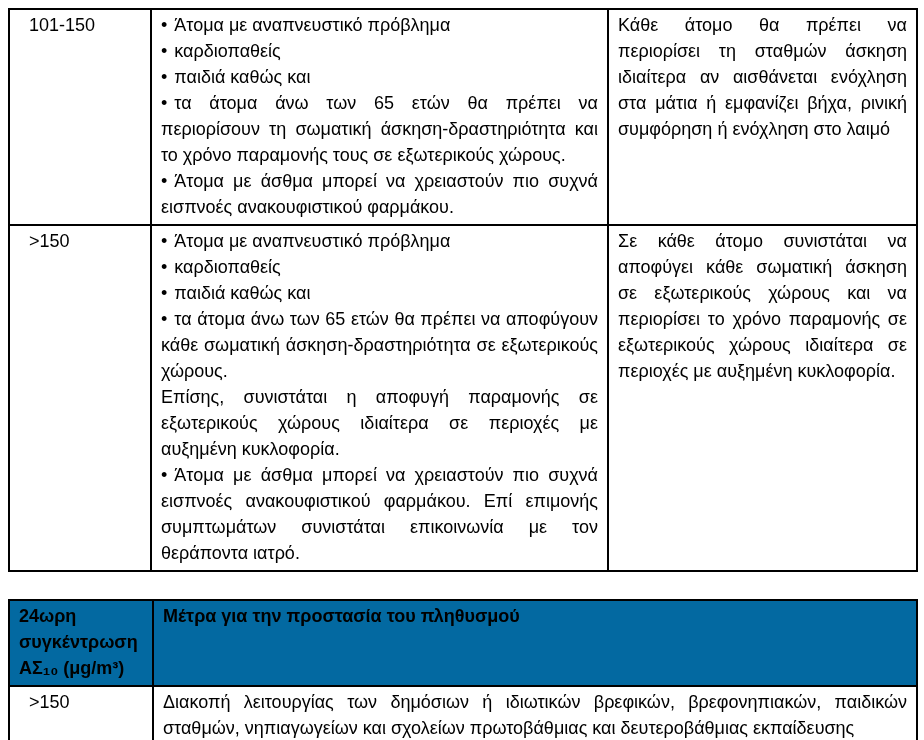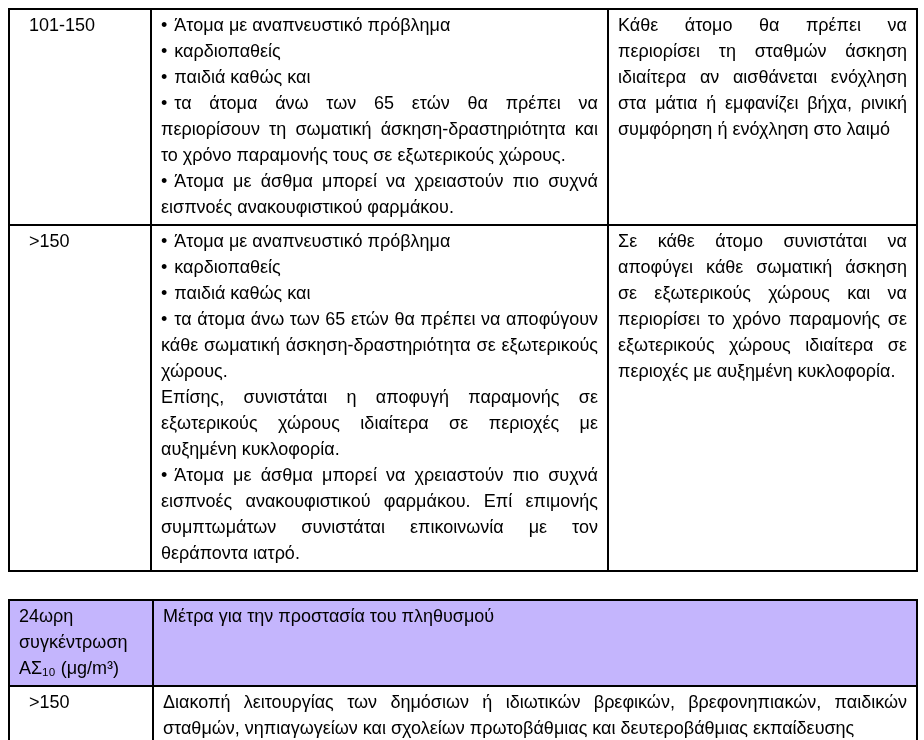--- a/index.html
+++ b/index.html
@@ -46,22 +46,22 @@
     display: inline-block;
     margin-right: 7px;
   }
   
   .t2 { margin-top: 27px; }
   .t2 .col-range { width: 144px; }
   .t2 .col-measures { width: 764px; }
   .t2 tr.header-row { height: 78px; }
   .t2 tr.data-row { height: 52px; }
   .t2 th {
-    background: #c4b5fd;
-    font-weight: normal;
+    background: #0369a1;
+    font-weight: bold;
     text-align: left;
   }
   .t2 th.measures-header { text-align: left; }
   td.measure-cell p { margin: 0; text-align: justify; }
 </style>
 </head>
 <body>
 
 <div class="page">
 

